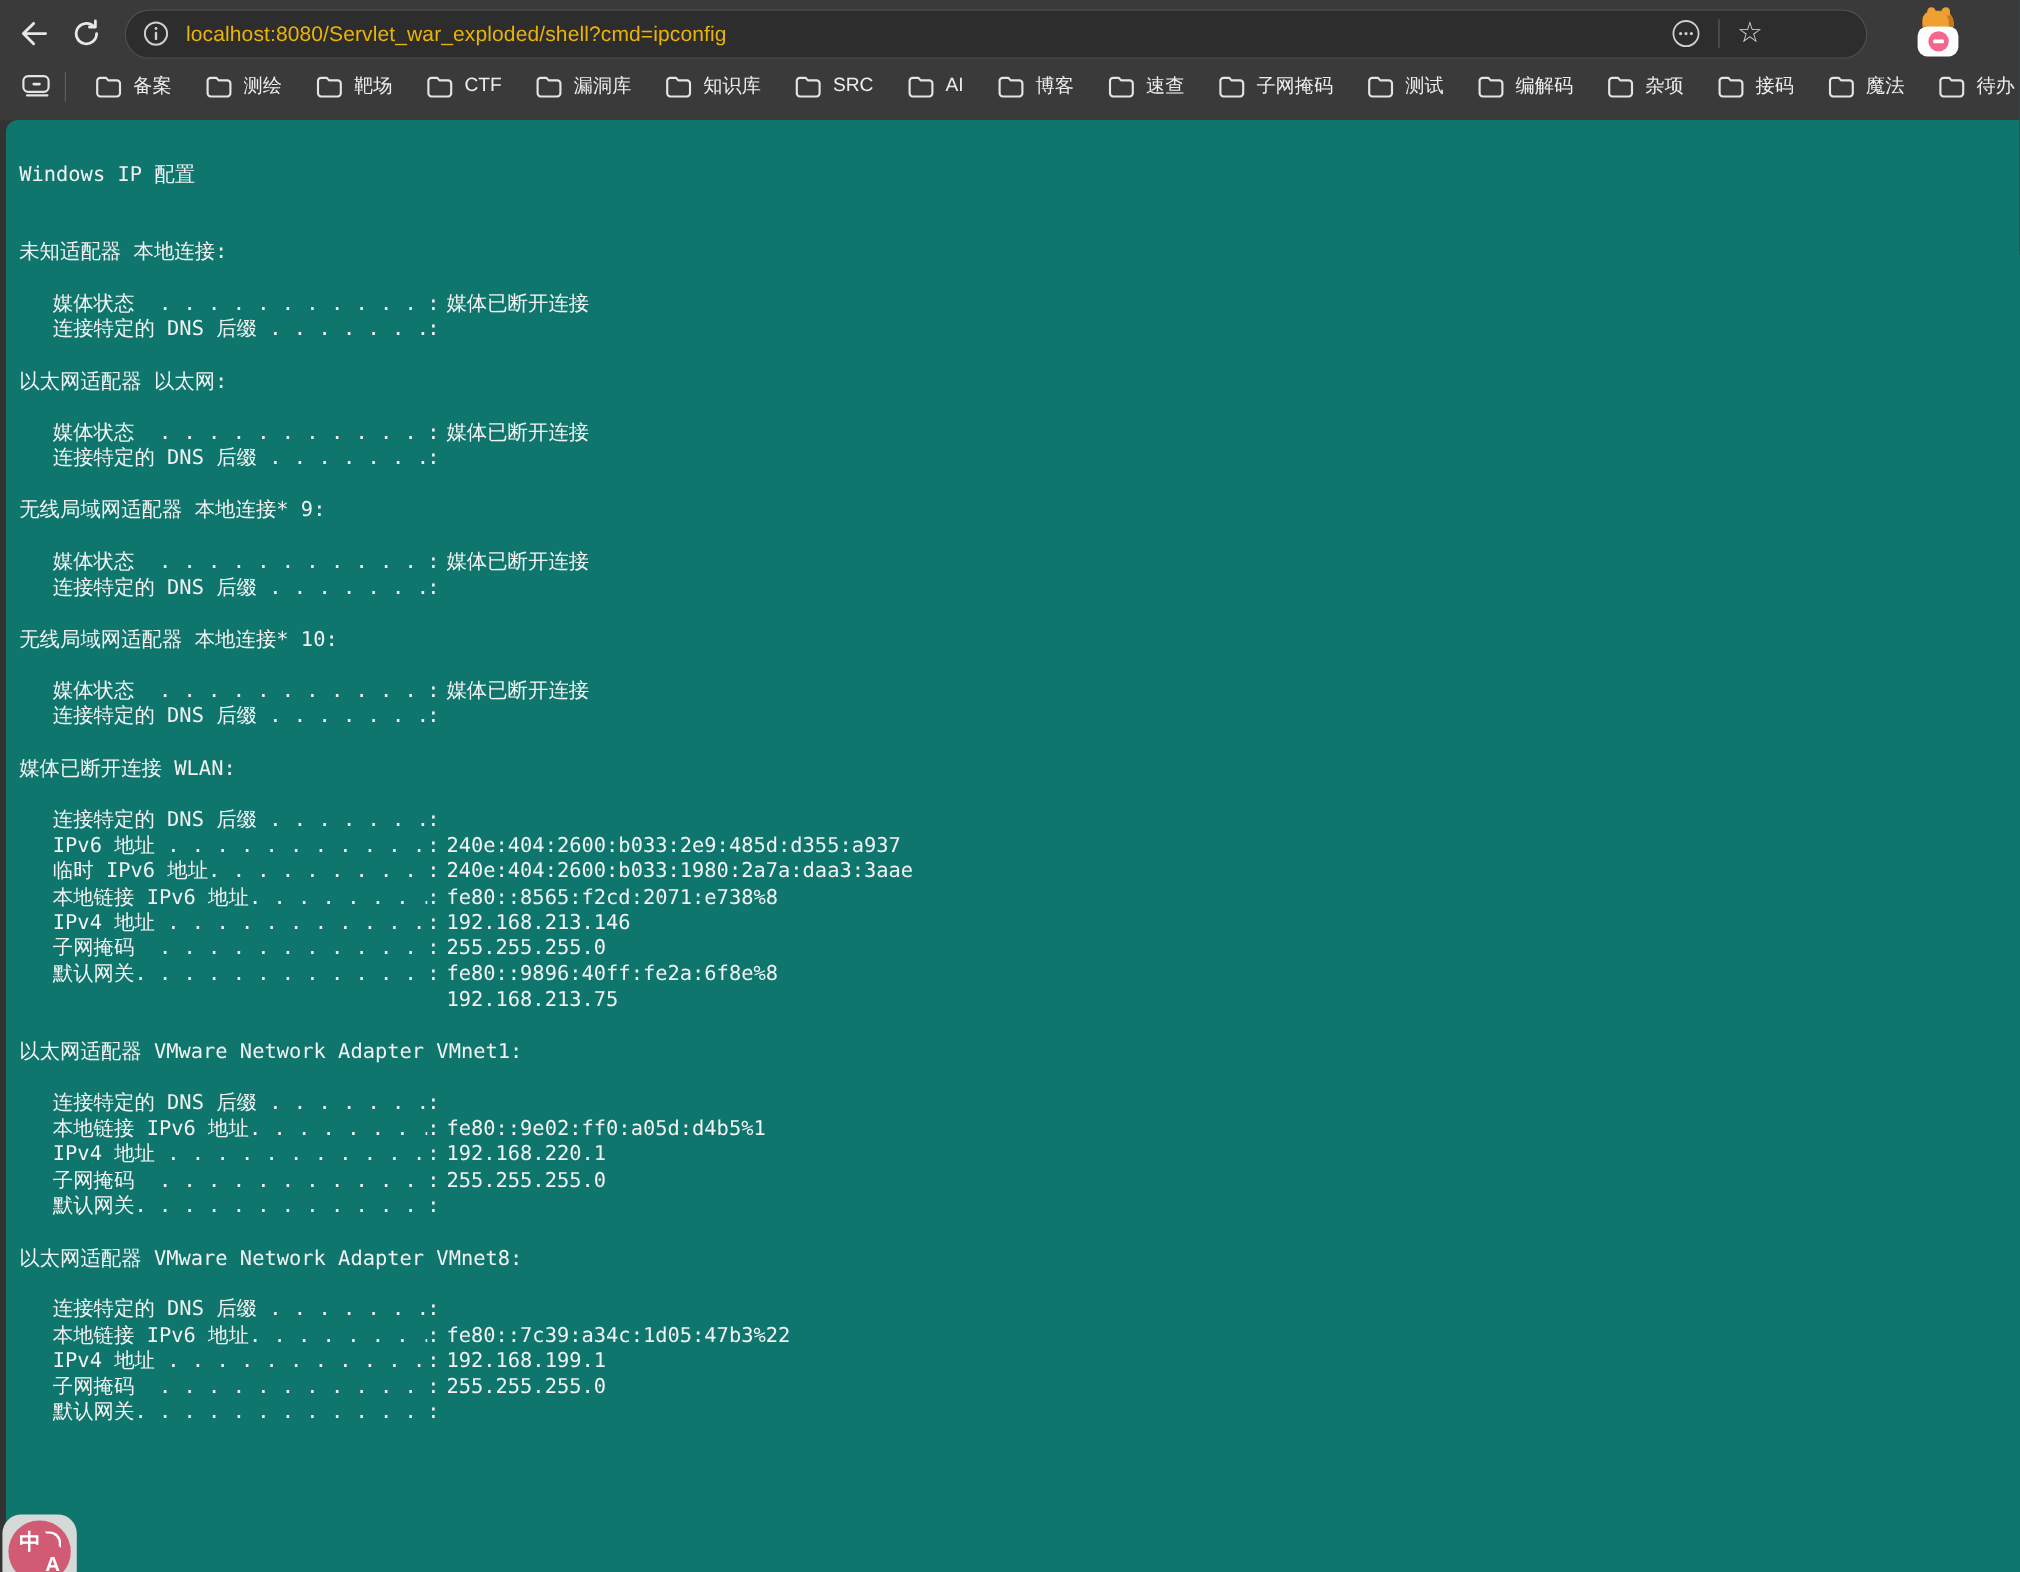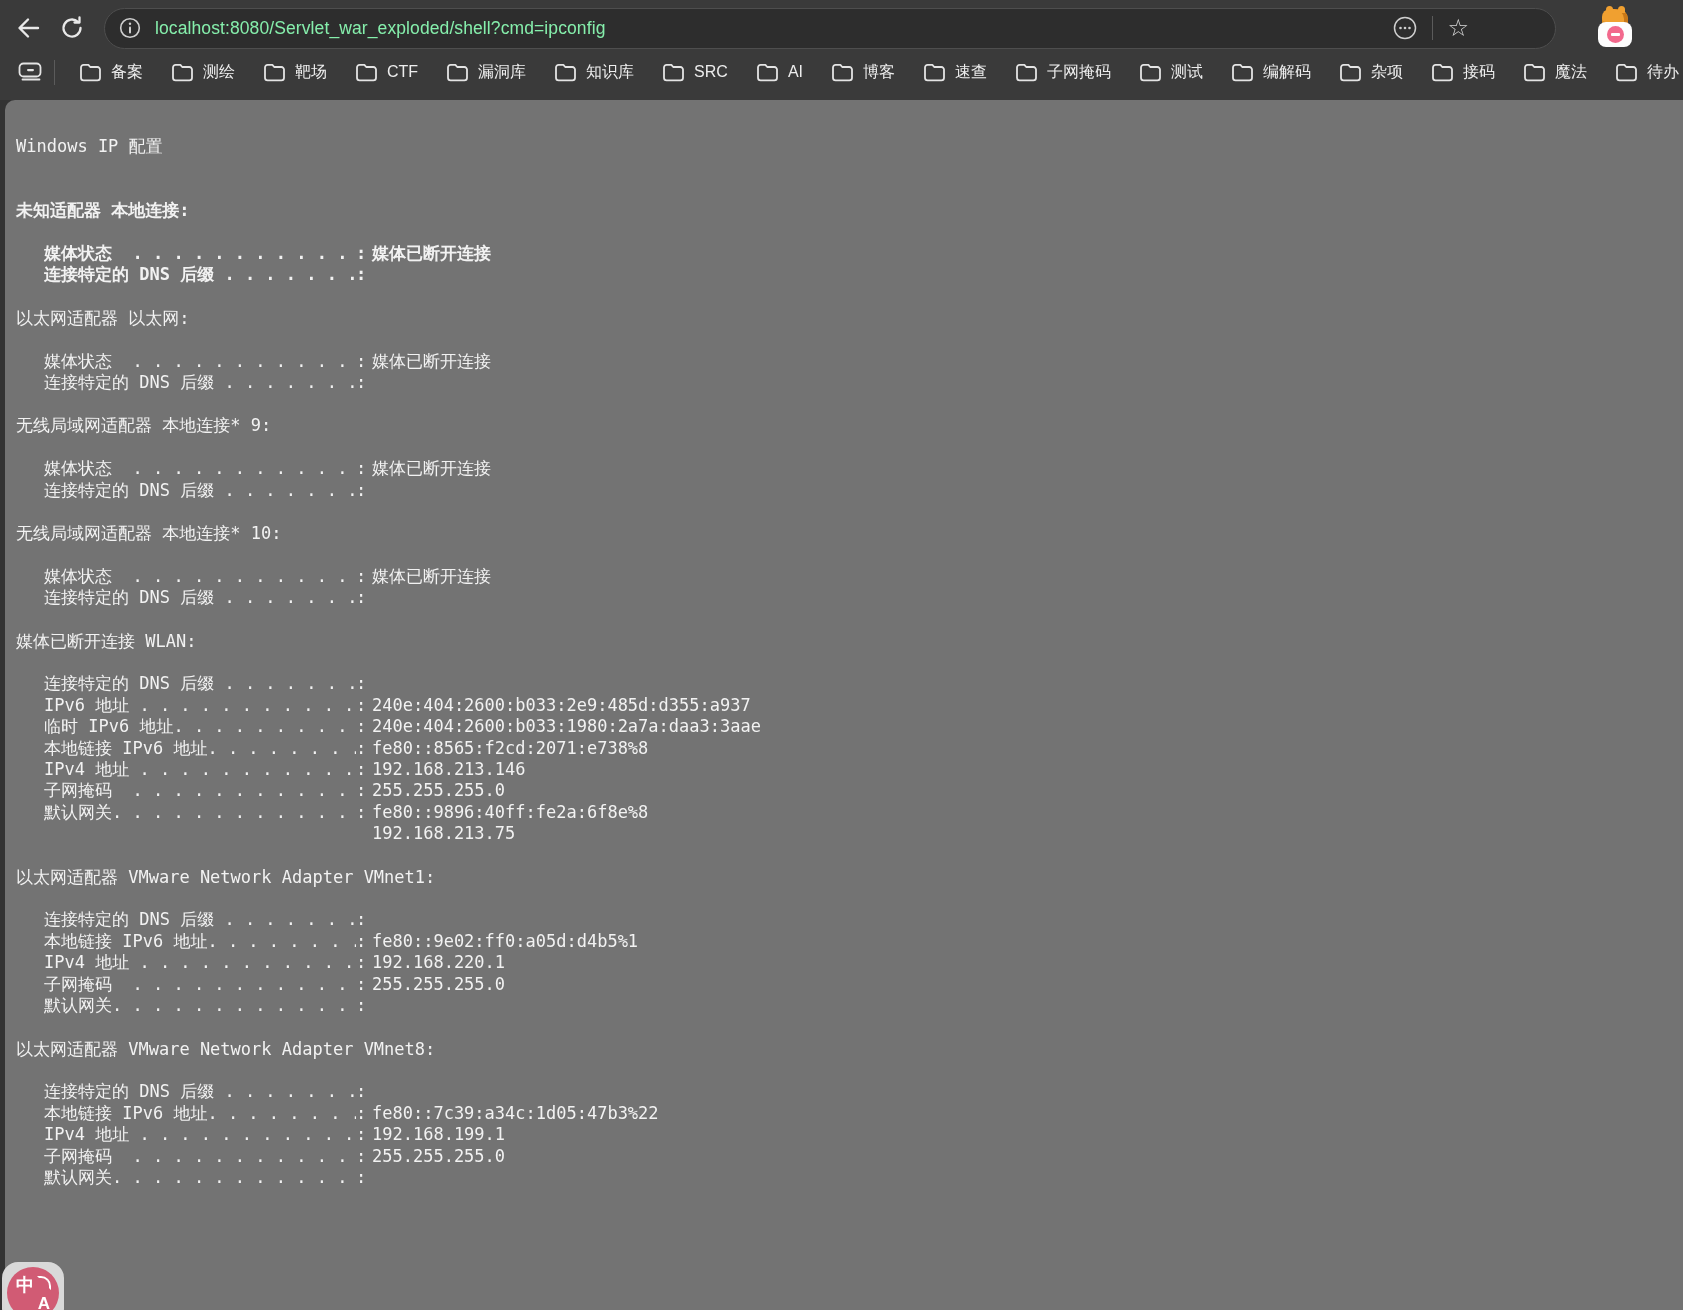--- a/index.html
+++ b/index.html
@@ -37,21 +37,21 @@
     display: flex;
     align-items: center;
     padding: 0 10px 0 8px;
   }
   .url-info {
     width: 34px; height: 34px; border-radius: 50%;
     display: flex; align-items: center; justify-content: center;
     flex: 0 0 auto;
   }
   .url-text {
-    color: #86efac;
+    color: #eab308;
     font-size: 17.5px;
     letter-spacing: 0.1px;
     margin-left: 8px;
     flex: 1 1 auto;
     white-space: nowrap;
     overflow: hidden;
   }
   .url-right { display: flex; align-items: center; flex: 0 0 auto; margin-right: 72px; }
   .url-divider { width: 1px; height: 24px; background: #5b5b5b; margin: 0 10px; }
   .star { font-size: 24px; color: #d9d9d9; line-height: 1; padding: 0 4px; cursor: pointer; }
@@ -107,34 +107,34 @@
     cursor: pointer;
     flex: 0 0 auto;
   }
   .bm-item svg { display: block; margin-right: 9px; flex: 0 0 auto; }
   .bm-label { color: #ededed; font-size: 16px; }
 
   
   .page {
     position: absolute;
     left: 5px; right: 0; top: 100px; bottom: 0;
-    background: #737373;
+    background: #0f766e;
     border-top-left-radius: 10px;
     overflow: hidden;
   }
   .term {
     font-family: "DejaVu Sans Mono", monospace;
     font-size: 17px;
     line-height: 21.4px;
     color: #f2f2f2;
     padding: 36px 10px 10px 11px;
   }
   .term-title { white-space: pre; margin-bottom: 42.8px; }
   .sec { margin-top: 22px; }
-  .sec:first-of-type { margin-top: 12px; font-weight: bold; }
+  .sec:first-of-type { margin-top: 12px; }
   .sec-heading { white-space: pre; }
   .sec-rows { margin-top: 21.4px; }
   .row { display: flex; white-space: pre; }
   .row-indent { flex: 0 0 28px; }
   .row-label { flex: 0 0 312px; overflow: hidden; white-space: pre; }
   .row-colon { flex: 0 0 16px; white-space: pre; }
   .row-value { white-space: pre; }
 
   
   .translate-badge {

